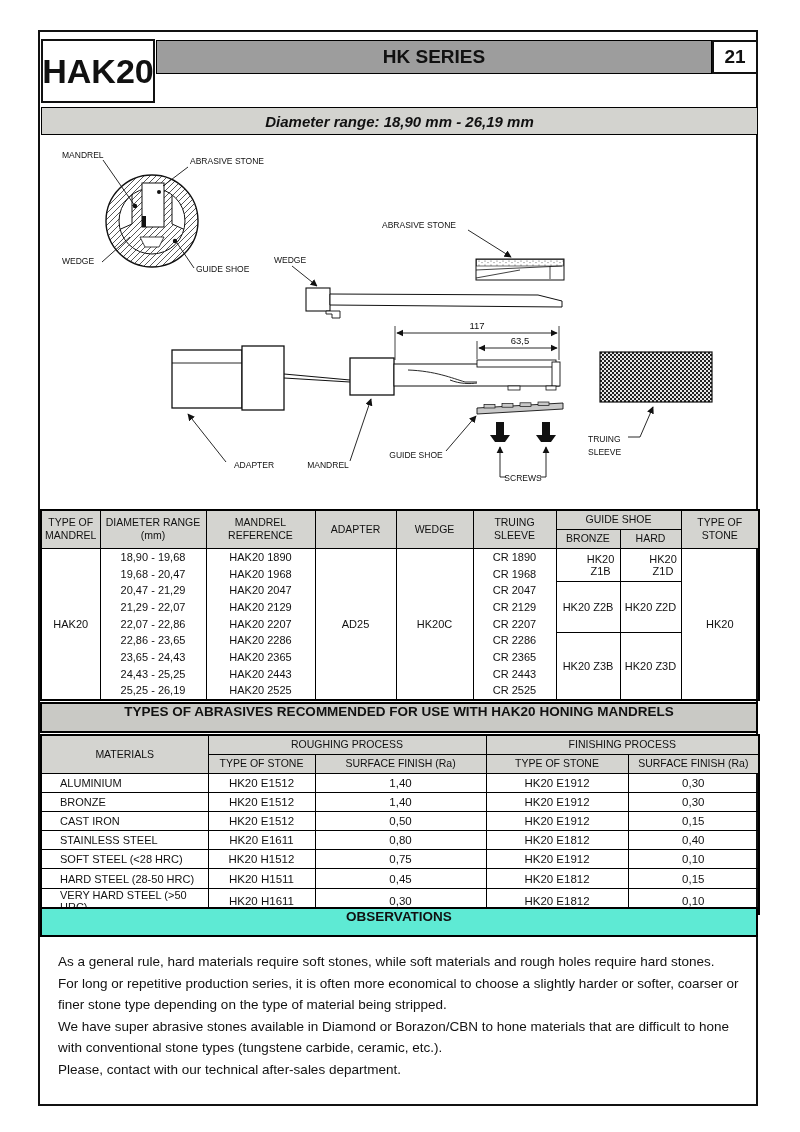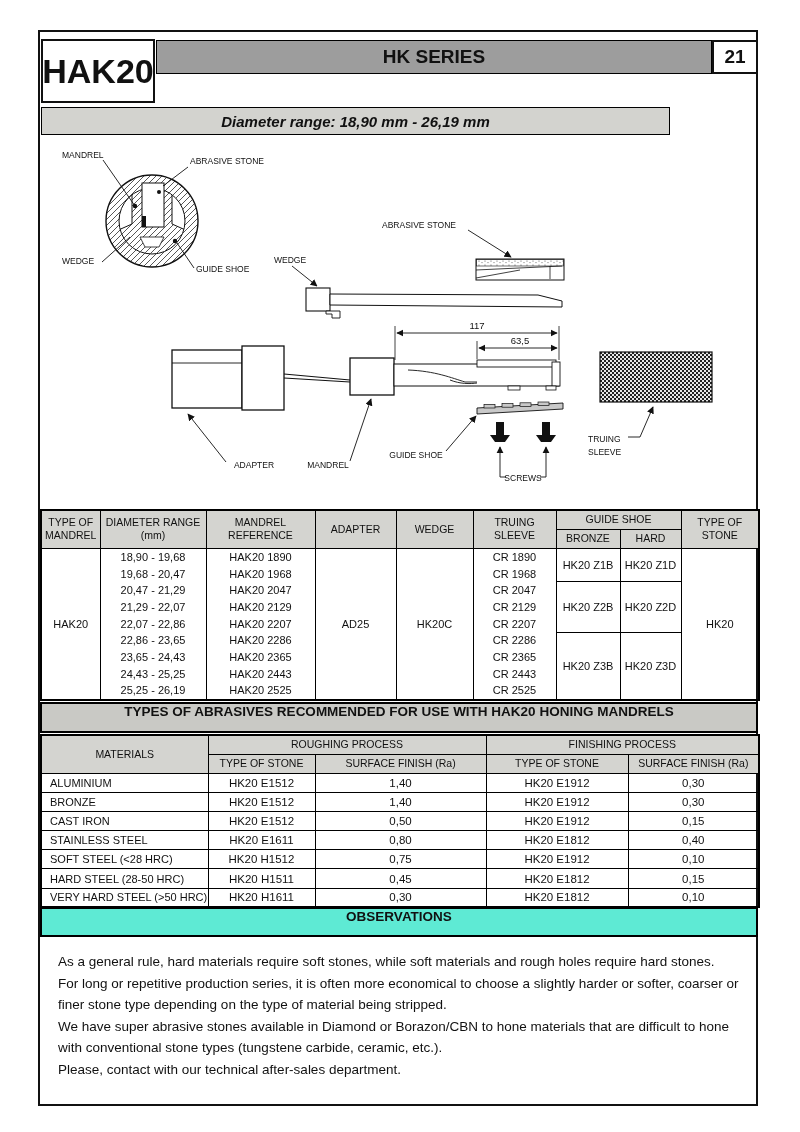--- a/index.html
+++ b/index.html
@@ -10,52 +10,52 @@
   .frame { left:38px; top:30px; width:720px; height:1076px; border:2.5px solid #111; }
 
   .brand-box { left:41px; top:39px; width:114px; height:64px; background:#fff; border:2.5px solid #111;
                display:flex; align-items:center; justify-content:center; font-size:34px; font-weight:bold; z-index:3; }
   .series-bar { left:156px; top:40px; width:556px; height:34px; background:#9d9d9d; border:1px solid #000;
                 display:flex; align-items:center; justify-content:center; font-size:19px; font-weight:bold; }
   .pagenum-box { left:712px; top:40px; width:46px; height:34px; background:#fff; border:2px solid #111;
                  display:flex; align-items:center; justify-content:center; font-size:19px; font-weight:bold; z-index:2; }
   .subtitle-bar { left:156px; top:76px; width:602px; height:27px; background:#b1b1b1; border:1px solid #000;
                   display:flex; align-items:center; justify-content:center; font-size:15px; font-weight:bold; font-style:italic; }
-  .diameter-bar { left:41px; top:107px; width:629px; height:28px; background:#d3d3cf; border:1px solid #000;
+  .diameter-bar { left:41px; top:107px; width:717px; height:28px; background:#d3d3cf; border:1px solid #000;
                   display:flex; align-items:center; justify-content:center; font-size:15px; font-weight:bold; font-style:italic; }
 
   .diagram-wrap { left:40px; top:136px; width:718px; height:373px; }
   svg text { font-family:"Liberation Sans", sans-serif; fill:#111; }
   .dlabel { font-size:8.5px; }
   .ddim { font-size:9.5px; }
 
   table { border-collapse:collapse; table-layout:fixed; width:718px; }
   .mandrel-table-wrap { left:40px; top:509px; }
   .materials-table-wrap { left:40px; top:734px; }
   table { border:2px solid #000; }
   th, td { border:1px solid #000; overflow:hidden; }
   th { background:#d4d4d0; font-size:10.5px; font-weight:normal; white-space:pre-line; line-height:1.25; height:19px; text-align:center; vertical-align:middle; }
   td { font-size:11px; text-align:center; vertical-align:middle; }
 
   .lines { display:flex; flex-direction:column; justify-content:space-around; height:150px; }
   .lines span { flex:1; display:flex; align-items:center; justify-content:center; }
   .gs-td { padding:0; }
   .gs-stack { display:flex; flex-direction:column; height:150px; }
   .gs-box { display:flex; align-items:center; justify-content:center; }
-  .gs-box.g0 { flex:2; border-bottom:1.5px solid #000; }
+  .gs-box.g0 { flex:2; border-bottom:1.5px solid #000;padding-left:25px; }
   .gs-box.g1 { flex:3; border-bottom:1.5px solid #000; }
   .gs-box.g2 { flex:4; }
 
   .banner { left:40px; width:718px; background:#c9c9c5; border:2px solid #000;
             display:flex; justify-content:center; font-size:13.5px; font-weight:bold; }
   .banner-abrasives { top:702px; height:31px; }
   .banner-observations { top:907px; height:30px; background:#5eead4; }
 
   .materials-table-wrap td { height:19.2px; font-size:11.5px; }
-  .materials-table-wrap td.mat-name { text-align:left; padding-left:8px; font-size:11px; }
+  .materials-table-wrap td.mat-name { text-align:left; padding-left:18px; font-size:11px; }
 
   .obs-text { left:58px; top:951px; width:692px; font-size:13.5px; line-height:21.5px; }
 </style>
 </head>
 <body>
 
 <div class="page">
   <div class="abs frame"></div>
 
   <div class="abs brand-box">

